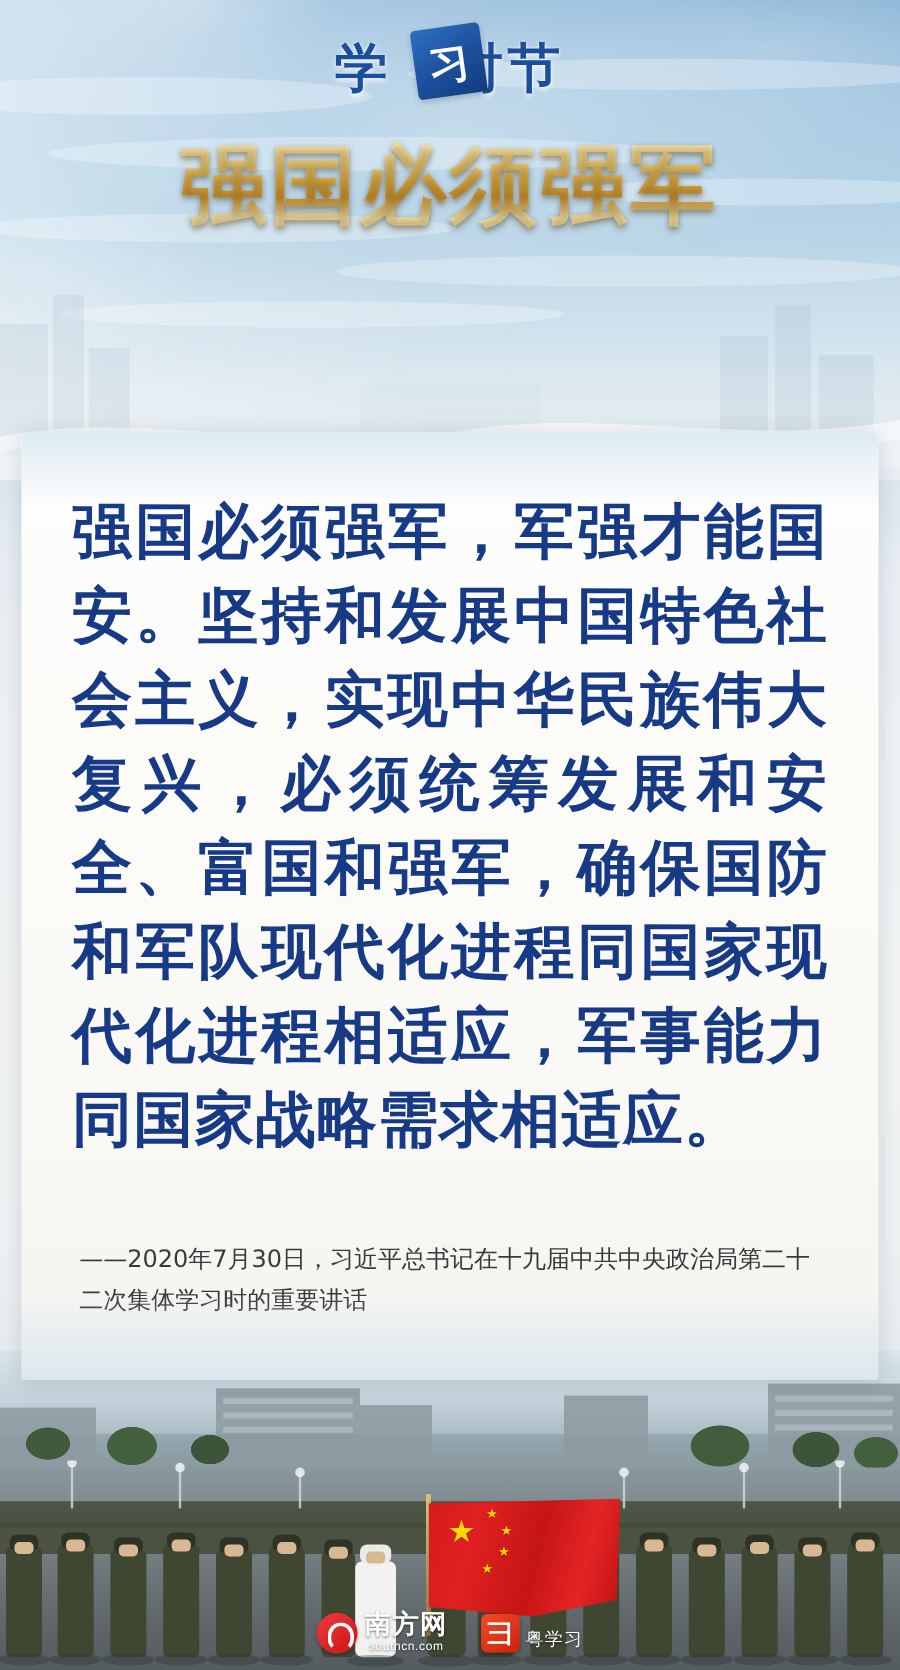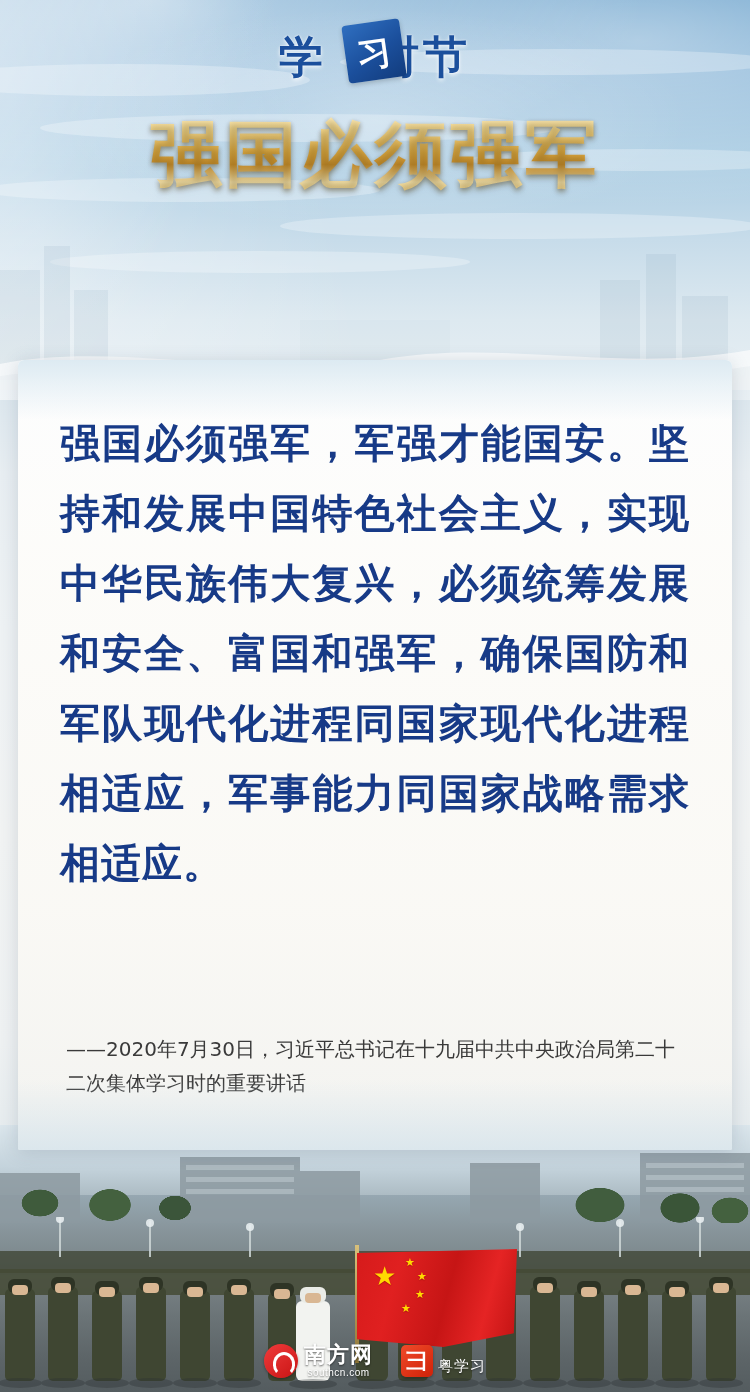--- a/index.html
+++ b/index.html
@@ -139,21 +139,21 @@
     left: 0; right: 0; bottom: 0; height: 70px;
     background: linear-gradient(0deg, rgba(214,228,236,0.8), rgba(255,255,255,0));
   }
   .quote-text {
     position: absolute;
     left: 42px;
     top: 48px;
     width: 630px;
     font-family: "DejaVu Sans", "Liberation Sans", sans-serif;
     font-weight: bold;
-    font-size: 40px;
+    font-size: 50px;
     line-height: 70px;
     letter-spacing: 1px;
     color: #173a87;
     text-align: justify;
   }
   .quote-source {
     position: absolute;
     left: 48px;
     top: 672px;
     width: 620px;

